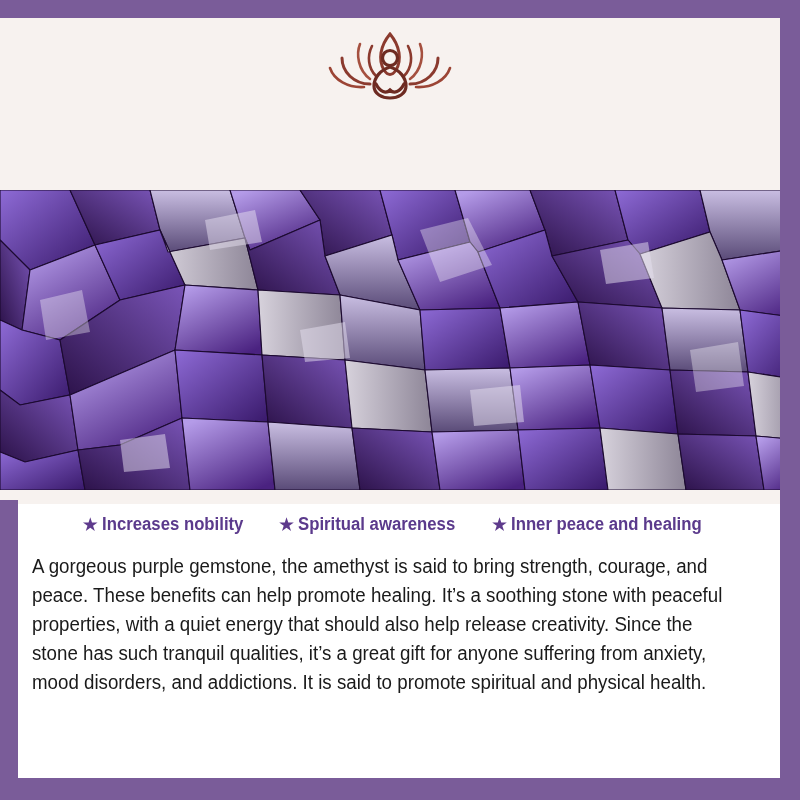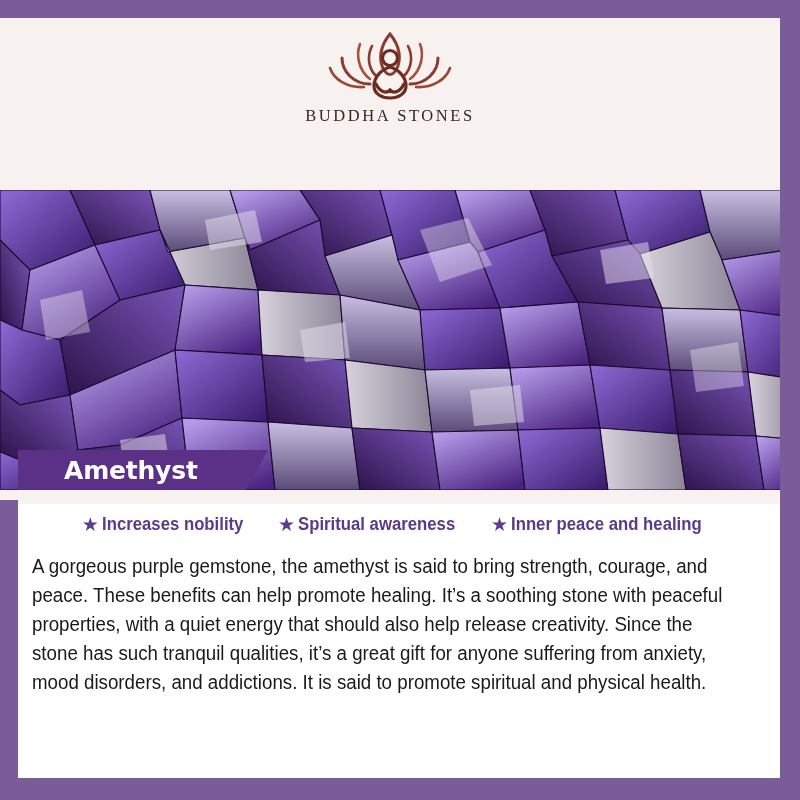--- a/index.html
+++ b/index.html
@@ -202,21 +202,20 @@
         <path d="M118 34 C118 48, 106 60, 90 60" stroke-width="3"></path>
         <path d="M10 44 C14 56, 28 64, 44 63" stroke="#9C4535"></path>
         <path d="M130 44 C126 56, 112 64, 96 63" stroke="#9C4535"></path>
       </g>
       <g fill="none" stroke="#6E2B22" stroke-width="3.2" stroke-linecap="round">
         <circle cx="70" cy="34" r="7.5"></circle>
         <path d="M70 43 C60 46, 54 54, 54 62 C54 70, 62 74, 70 74 C78 74, 86 70, 86 62 C86 54, 80 46, 70 43 Z"></path>
         <path d="M56 60 C60 68, 66 70, 70 66 C74 70, 80 68, 84 60"></path>
       </g>
     </svg>
-    <div class="brand-name">BUDDHA STONES</div>
   </div>
 
 
   <div class="photo">
     <svg viewBox="0 0 800 300" preserveAspectRatio="none">
       <defs>
         <linearGradient id="gA" x1="0" y1="0" x2="1" y2="1">
           <stop offset="0%" stop-color="#8E6BD6"></stop>
             <stop offset="100%" stop-color="#39196B"></stop>
         </linearGradient>
@@ -303,23 +302,20 @@
         <polygon points="120,250 165,244 170,278 124,282"></polygon>
       </g>
       <g opacity="0.35" fill="#FFFFFF">
         <polygon points="420,40 468,28 492,75 440,92"></polygon>
         <polygon points="690,160 738,152 744,196 696,202"></polygon>
         <polygon points="40,110 82,100 90,142 46,150"></polygon>
       </g>
     </svg>
   </div>
 
-  <div class="stone-ribbon">
-    <span class="stone-name">Amethyst</span>
-  </div>
 
   <div class="content">
     <div class="content-topfade"></div>
 
     <div class="benefits">
       <div class="benefit">
         <span class="star-icon">★</span>
         <span class="benefit-label">Increases nobility</span>
       </div>
       <div class="benefit">

